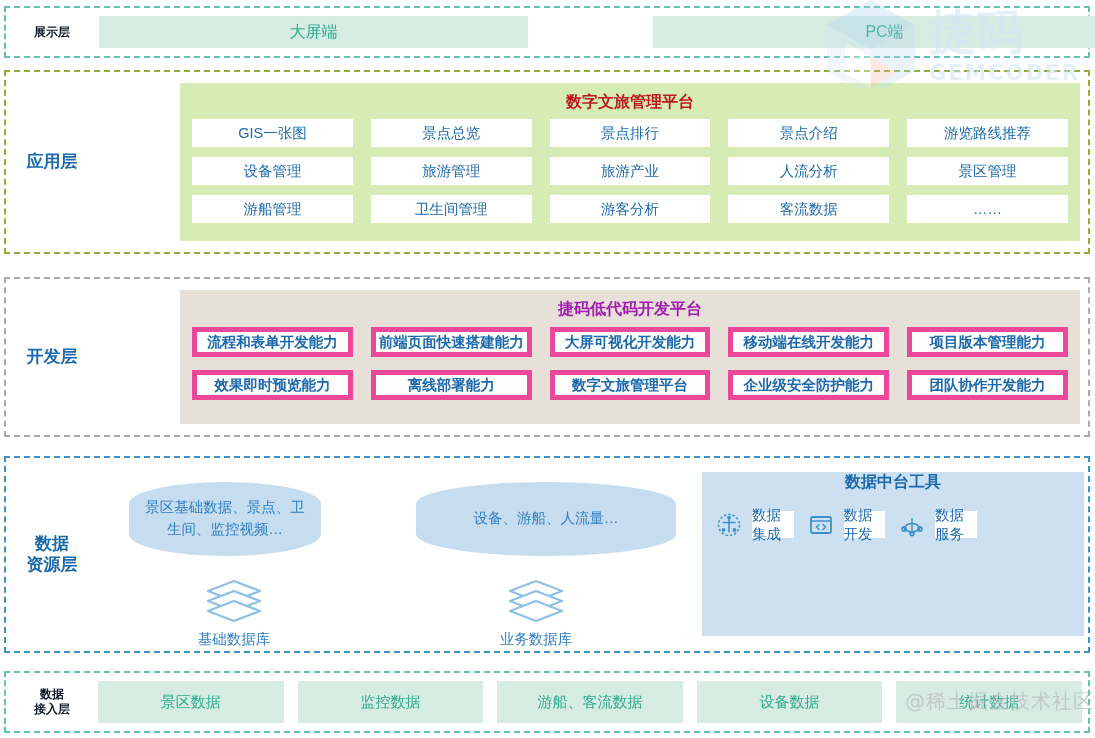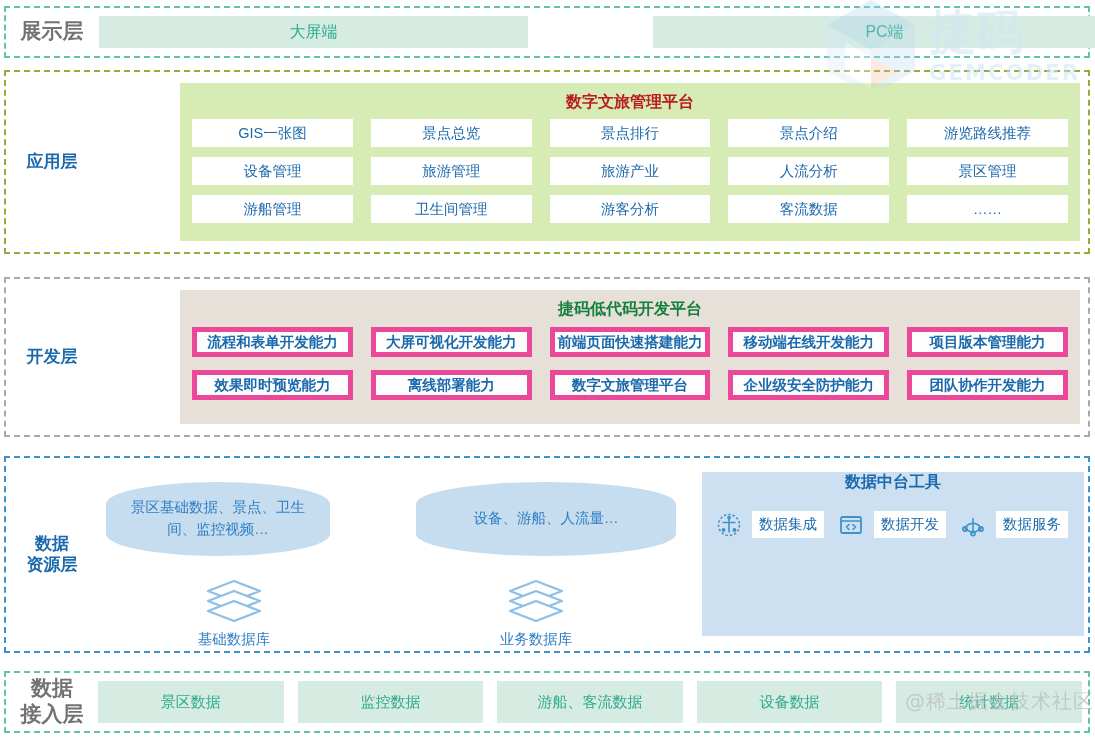--- a/index.html
+++ b/index.html
@@ -34,21 +34,21 @@
     line-height: 1.22; white-space: pre-line;
   }
   .layer-body { flex: 1 1 auto; position: relative; height: 100%; }
 
   .green-frame { border: 2px dashed #5fc3b0; }
   .olive-frame { border: 2px dashed #8fae3c; }
   .gray-frame  { border: 2px dashed #a9a9a9; }
   .blue-frame  { border: 2px dashed #3d93c9; }
   .teal-frame  { border: 2px dashed #5fc3b0; }
 
-  .lbl-green { color: #737373; font-size: 21px; font-family: Liberation Serif, serif; }
+  .lbl-green { color: #0f172a; font-size: 12px; }
   .lbl-blue  { color: #1b69ad; font-size: 17px; }
 
   
   #layer-presentation { top: 6px; height: 52px; }
   .pres-row { display: flex; gap: 0; height: 100%; align-items: center; padding-right: 4px; }
   .pres-cell {
     height: 32px; background: #d6ece3; color: #2faa8d;
     font-size: 16px; display: flex; align-items: center; justify-content: center;
   }
   .pres-cell.a { width: 429px; margin-left: 1px; }
@@ -74,21 +74,21 @@
     display: flex; align-items: center; justify-content: center;
   }
 
   
   #layer-development { top: 277px; height: 160px; }
   .dev-panel {
     position: absolute; left: 82px; top: 11px; right: 8px; bottom: 11px;
     background: #e6e0d9;
   }
   .dev-title {
-    text-align: center; color: #15803d; font-weight: bold;
+    text-align: center; color: #a21caf; font-weight: bold;
     font-size: 16px; padding-top: 9px; padding-bottom: 5px;
   }
   .dev-grid {
     display: grid; grid-template-columns: repeat(5, 1fr);
     gap: 13px 18px; padding: 2px 12px 0 12px;
   }
   .dev-cell {
     height: 30px; background: #fdfdfd; border: 5px solid #ec4899;
     color: #1b69ad; font-size: 14.5px; font-weight: bold;
     display: flex; align-items: center; justify-content: center;
@@ -98,38 +98,38 @@
   #layer-dataresource { top: 456px; height: 197px; }
   .dr-body { position: relative; height: 100%; width: 100%; }
 
   .cyl {
     position: absolute; background: #c6dcef;
     border-radius: 50% / 22px;
     display: flex; align-items: center; justify-content: center;
     text-align: center; color: #2f7fc4; font-size: 14.5px; line-height: 1.5;
     padding: 0 14px;
   }
-  #cyl-base { left: 8px;  top: 24px; width: 224px; height: 74px; }
+  #cyl-base { left: 31px;  top: 24px; width: 192px; height: 74px; }
   #cyl-biz  { left: 318px; top: 24px; width: 260px; height: 74px; }
 
   .stack-wrap { position: absolute; text-align: center; }
   #stack-base { left: 96px;  top: 120px; width: 80px; }
   #stack-biz  { left: 398px; top: 120px; width: 80px; }
   .stack-label { color: #2f7fc4; font-size: 14.5px; margin-top: 2px; white-space: nowrap; }
 
   .dmp {
     position: absolute; left: 604px; top: 14px; width: 382px; height: 164px;
     background: #cde0f2;
   }
   .dmp-title {
     text-align: center; color: #1b69ad; font-weight: bold;
     font-size: 16px; 
   }
   .dmp-grid {
-    display: grid; grid-template-columns: 1fr 1fr 1fr; gap: 22px 14px;
+    display: grid; grid-template-columns: 1fr 1fr 1fr 1fr; gap: 22px 14px;
     padding: 18px 16px 0 14px;
   }
   .dmp-item { display: flex; align-items: center; gap: 10px; }
   .dmp-icon { flex: 0 0 26px; height: 26px; }
   .dmp-btn {
     flex: 1 1 auto; height: 27px; background: #ffffff; color: #1b69ad;
     font-size: 14.5px; display: flex; align-items: center; justify-content: center;
   }
 
   
@@ -197,22 +197,22 @@
     </div>
   </div>
 
   <div class="layer gray-frame" id="layer-development">
     <div class="layer-label lbl-blue">开发层</div>
     <div class="layer-body">
       <div class="dev-panel">
         <div class="dev-title">捷码低代码开发平台</div>
         <div class="dev-grid">
           <div class="dev-cell">流程和表单开发能力</div>
+          <div class="dev-cell">前端页面快速搭建能力</div>
           <div class="dev-cell">大屏可视化开发能力</div>
-          <div class="dev-cell">前端页面快速搭建能力</div>
           <div class="dev-cell">移动端在线开发能力</div>
           <div class="dev-cell">项目版本管理能力</div>
           <div class="dev-cell">效果即时预览能力</div>
           <div class="dev-cell">离线部署能力</div>
           <div class="dev-cell">数字文旅管理平台</div>
           <div class="dev-cell">企业级安全防护能力</div>
           <div class="dev-cell">团队协作开发能力</div>
         </div>
       </div>
     </div>

